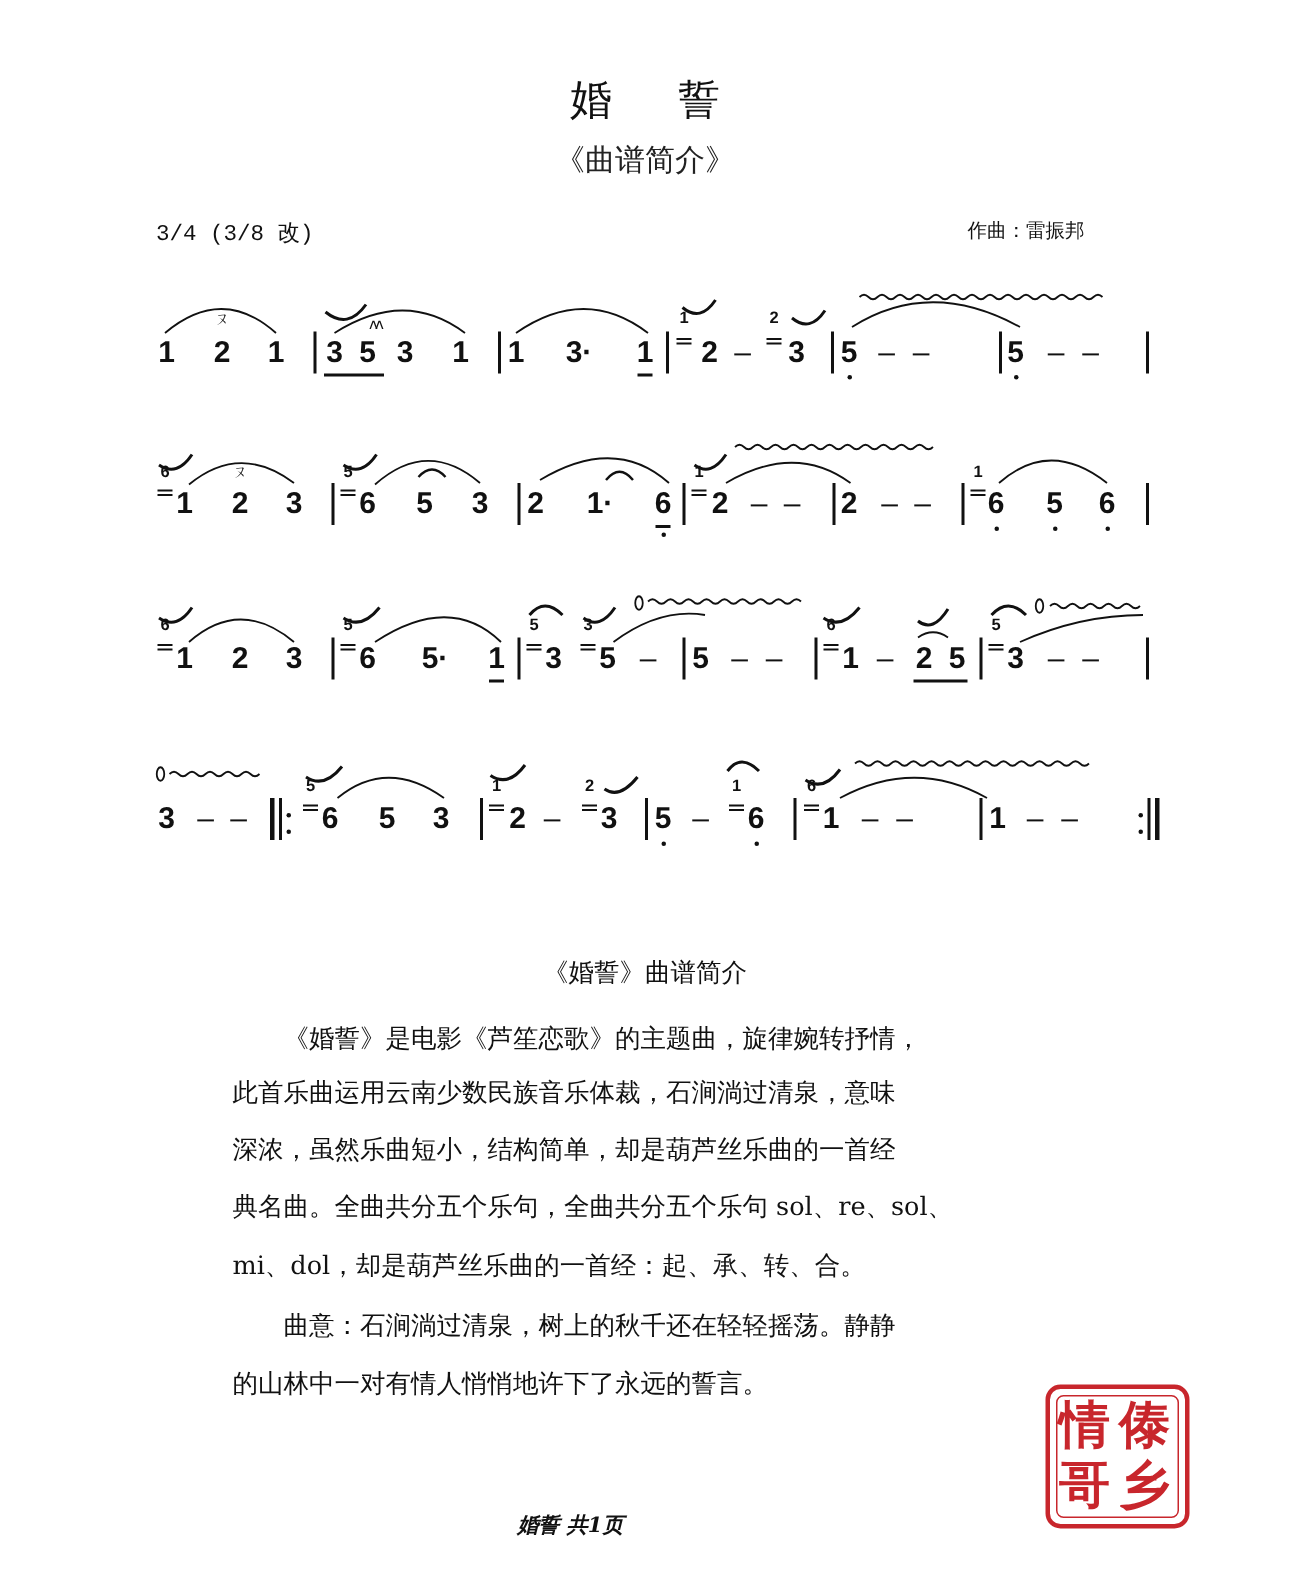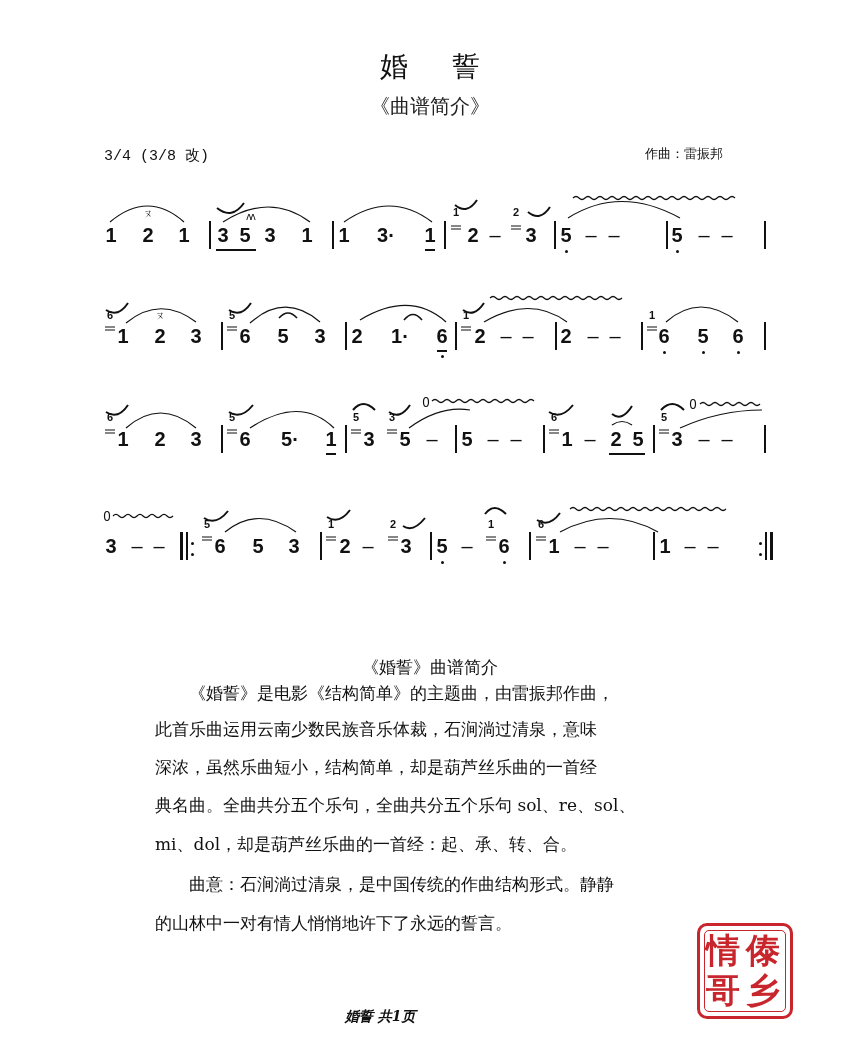--- a/index.html
+++ b/index.html
@@ -15,21 +15,21 @@
   .staff { position: absolute; left: 0; width: 860px; height: 80px; }
   .n { position: absolute; font-family: "Liberation Sans", sans-serif; font-weight: bold;
        font-size: 20px; line-height: 20px; transform: translateX(-50%); }
   .bar { position: absolute; width: 1.5px; background: #111; height: 28px; }
   .bar.thick { width: 3px; }
   .dot-below { position: absolute; width: 3px; height: 3px; background: #111; border-radius: 50%; }
   .underline { position: absolute; height: 1.5px; background: #111; }
   .grace { position: absolute; font-family: "Liberation Sans", sans-serif; font-weight: bold;
            font-size: 11px; line-height: 11px; transform: translateX(-50%); }
   .grace-mark { position: absolute; font-size: 10px; line-height: 10px; }
-  .intro-title { left: 0; width: 860px; top: 656px; text-align: center; font-size: 17px;
+  .intro-title { left: 0; width: 860px; top: 637px; text-align: center; font-size: 17px;
                  font-family: "DejaVu Serif", serif; }
   .para { left: 155px; width: 540px; font-size: 17px; line-height: 36px;
           font-family: "DejaVu Serif", serif; text-align: justify; }
   .seal { left: 697px; top: 923px; width: 96px; height: 96px; border: 3px solid #c8262c;
           border-radius: 10px; box-sizing: border-box; }
   .seal-inner { position: absolute; left: 4px; top: 4px; right: 4px; bottom: 4px;
                 border: 1.5px solid #c8262c; border-radius: 5px; }
   .seal-char { position: absolute; color: #c8262c; font-size: 34px; font-weight: bold;
                font-family: "DejaVu Sans", sans-serif; line-height: 36px; }
   .footer { left: 345px; top: 1008px; font-size: 14px; font-style: italic; font-weight: bold;
@@ -257,26 +257,26 @@
       <path d="M403 526 Q413 533 425 518" stroke-width="2"></path>
       <path d="M485 514 Q494 502 506 514" stroke-width="2"></path>
       <path d="M537 520 Q549 528 560 513" stroke-width="2"></path>
       <path d="M570 509 q3 -3 6 0 t6 0 t6 0 t6 0 t6 0 t6 0 t6 0 t6 0 t6 0 t6 0 t6 0 t6 0 t6 0 t6 0 t6 0 t6 0 t6 0 t6 0 t6 0 t6 0 t6 0 t6 0 t6 0 t6 0 t6 0 t6 0"></path>
       <path d="M202 537 h10 M202 540 h10 M326 537 h10 M326 540 h10 M388 537 h10 M388 540 h10 M486 537 h10 M486 540 h10 M536 537 h10 M536 540 h10"></path>
     </g>
   </svg>
 </div>
 
 <div class="abs intro-title">《婚誓》曲谱简介</div>
-<div class="abs para" style="top:675px;text-indent:34px">《婚誓》是电影《结构简单》的主题曲，由雷振邦作曲，</div>
+<div class="abs para" style="top:675px;text-indent:34px">《婚誓》是电影《芦笙恋歌》的主题曲，旋律婉转抒情，</div>
 <div class="abs para" style="top:711px">此首乐曲运用云南少数民族音乐体裁，石涧淌过清泉，意味</div>
 <div class="abs para" style="top:749px">深浓，虽然乐曲短小，结构简单，却是葫芦丝乐曲的一首经</div>
 <div class="abs para" style="top:787px">典名曲。全曲共分五个乐句，全曲共分五个乐句 sol、re、sol、</div>
 <div class="abs para" style="top:826px">mi、dol，却是葫芦丝乐曲的一首经：起、承、转、合。</div>
-<div class="abs para" style="top:866px;text-indent:34px">曲意：石涧淌过清泉，是中国传统的作曲结构形式。静静</div>
+<div class="abs para" style="top:866px;text-indent:34px">曲意：石涧淌过清泉，树上的秋千还在轻轻摇荡。静静</div>
 <div class="abs para" style="top:905px">的山林中一对有情人悄悄地许下了永远的誓言。</div>
 
 <div class="abs seal">
   <div class="seal-inner"></div>
   <span class="seal-char" style="left:6px;top:6px">情</span>
   <span class="seal-char" style="left:46px;top:6px">傣</span>
   <span class="seal-char" style="left:6px;top:46px">哥</span>
   <span class="seal-char" style="left:46px;top:46px">乡</span>
 </div>
 

